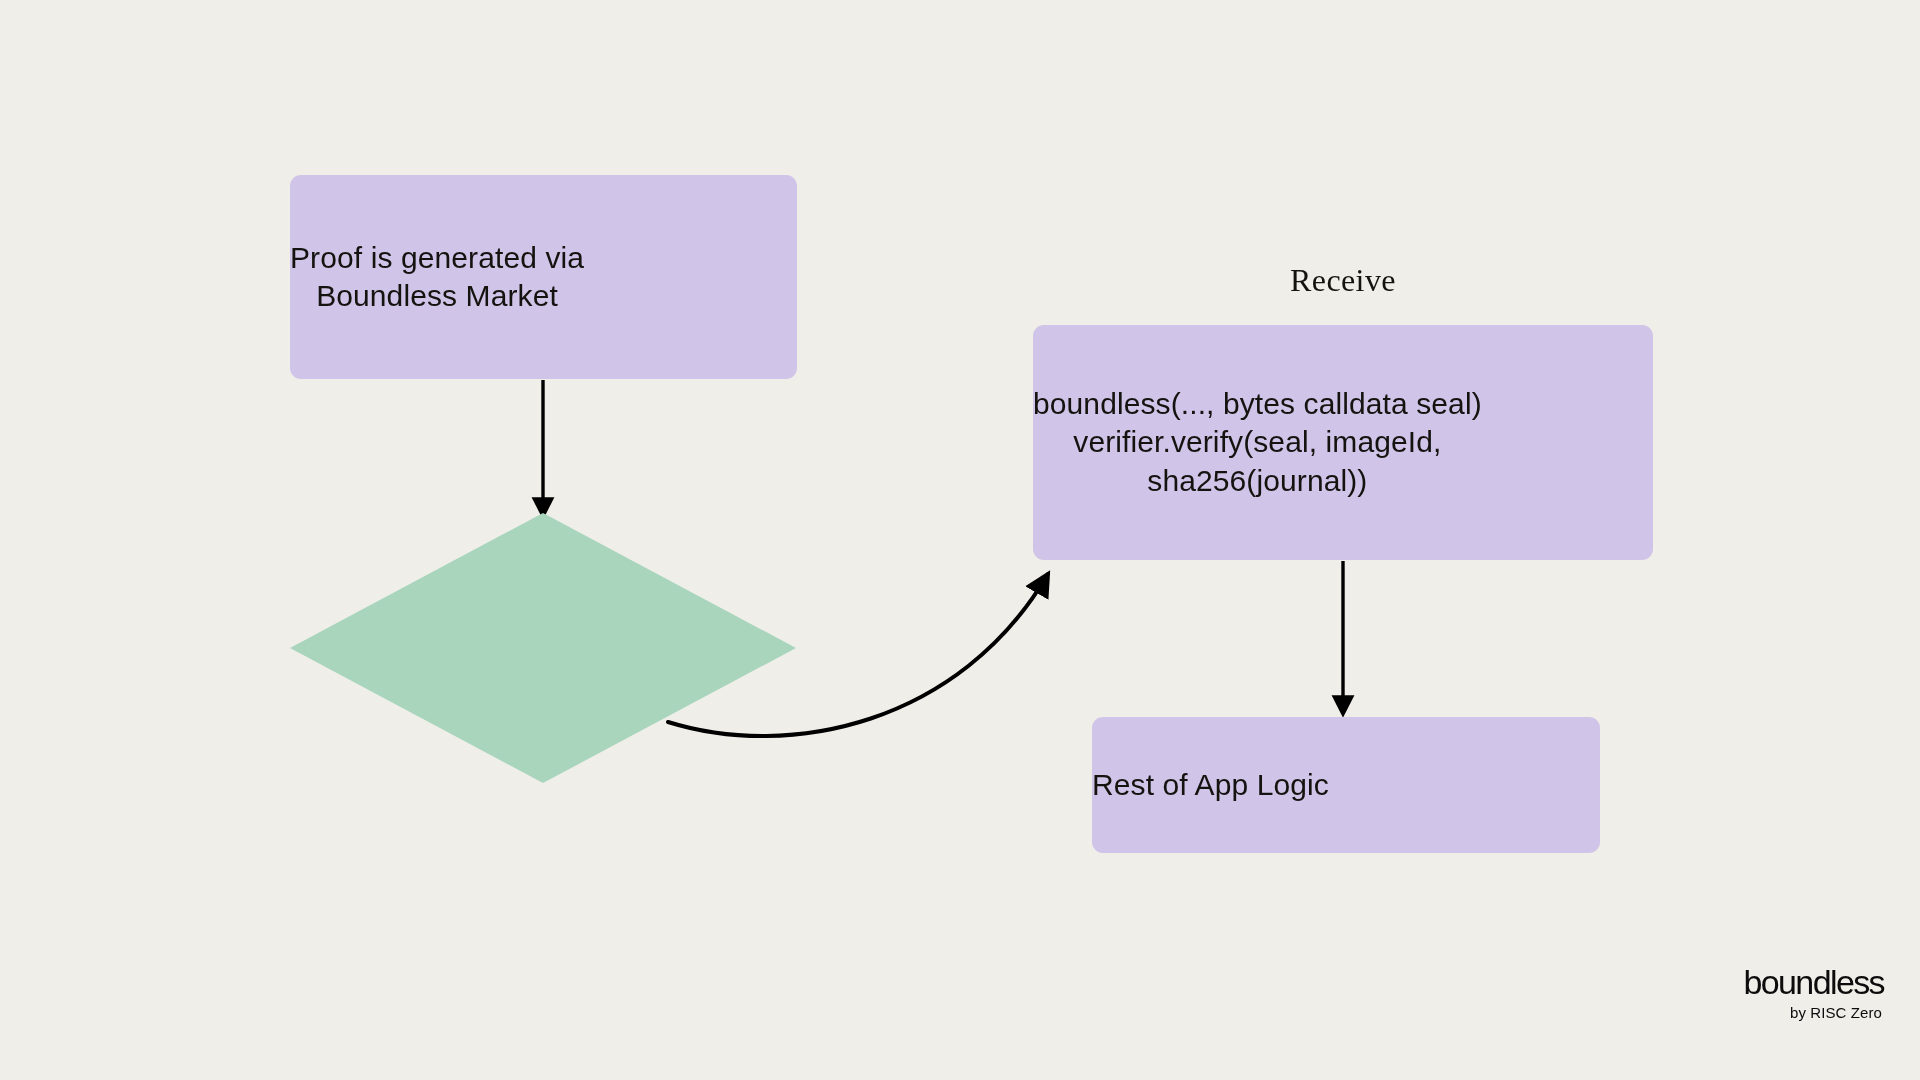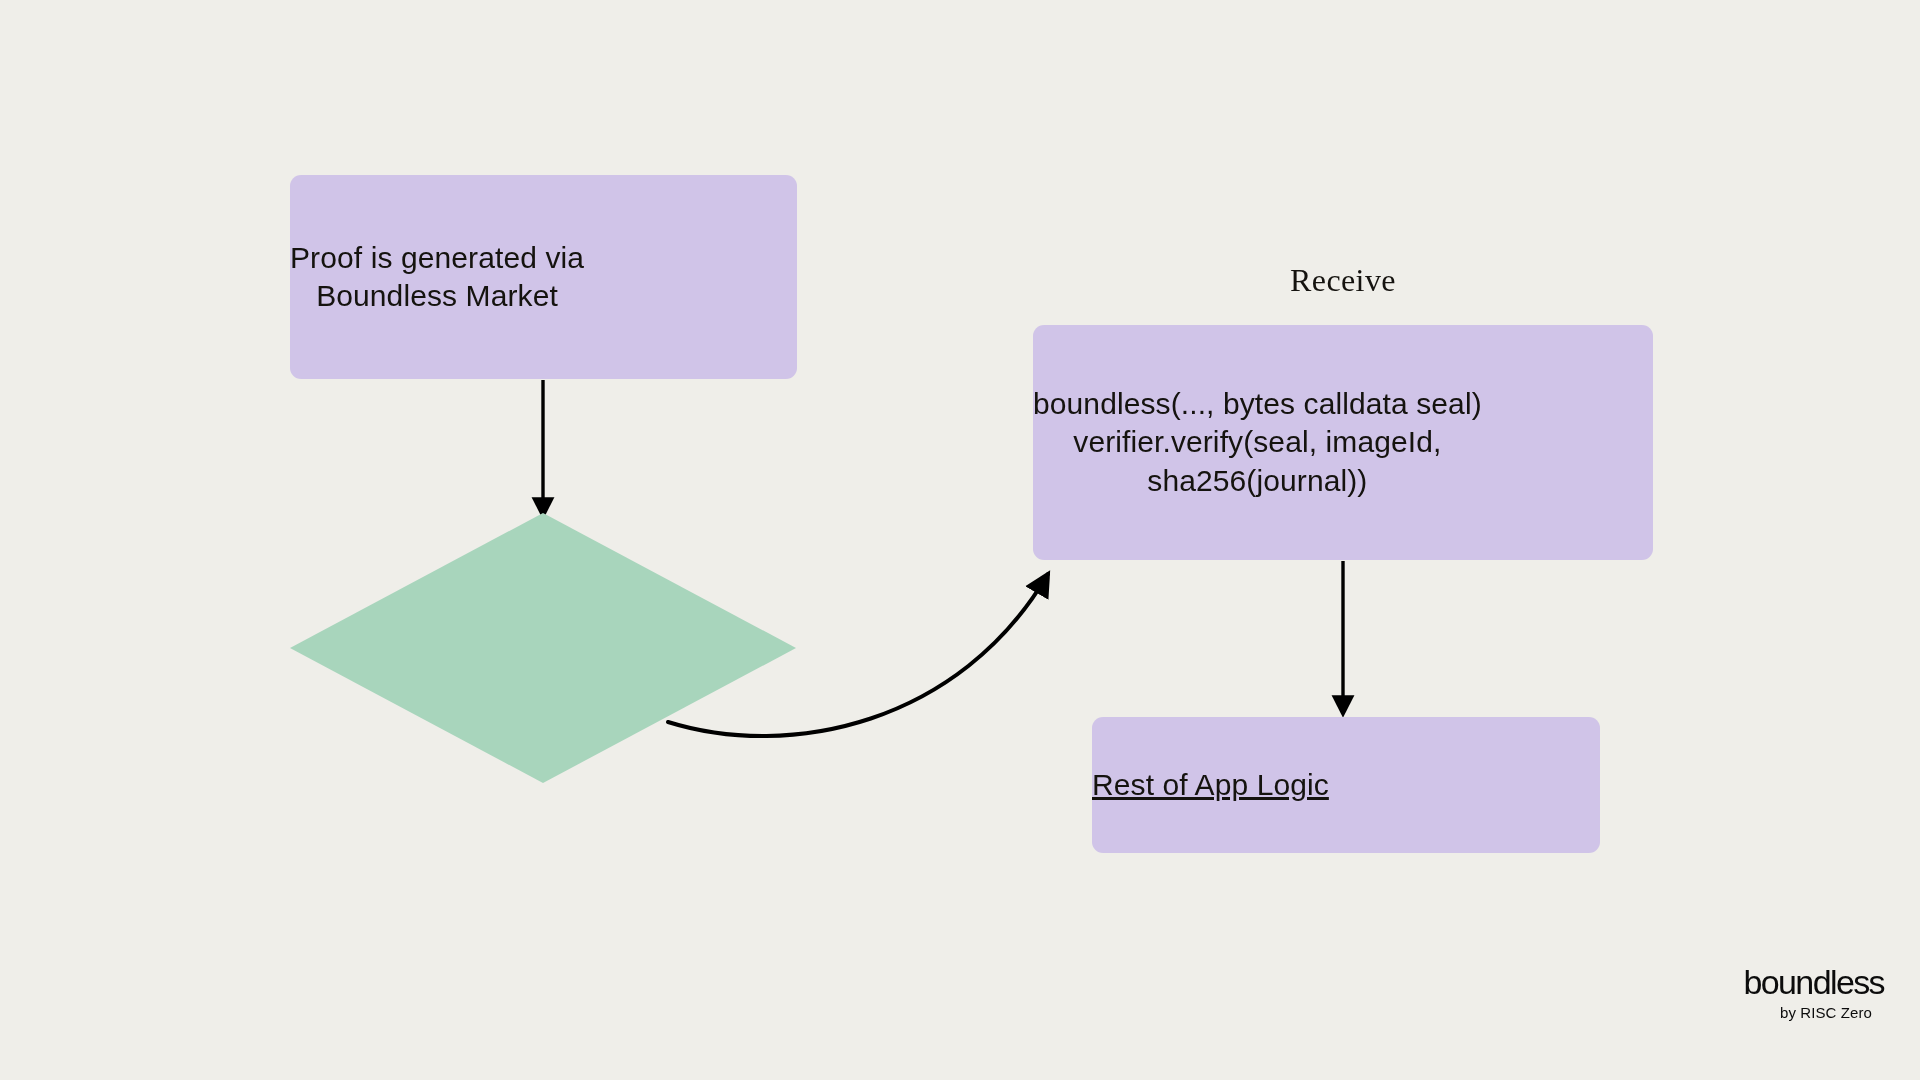--- a/index.html
+++ b/index.html
@@ -49,21 +49,20 @@
     top: 325px;
     width: 620px;
     height: 235px;
   }
   
   #node-rest-of-app-logic {
     left: 1092px;
     top: 717px;
     width: 508px;
     height: 136px;
-    text-decoration: underline;
   }
   
   #node-receive {
     left: 290px;
     top: 513px;
     width: 506px;
     height: 270px;
   }
   #node-receive .diamond-shape {
     position: absolute;
@@ -110,21 +109,21 @@
     letter-spacing: -1.6px;
     color: #0C0C0C;
     display: block;
   }
   #brand-tagline {
     font-size: 15px;
     letter-spacing: 0.1px;
     color: #0C0C0C;
     display: block;
     margin-top: 6px;
-    margin-right: 12px;
+    margin-right: 2px;
   }
 </style>
 </head>
 <body>
 
 <div id="canvas">
 
   <svg id="connectors" viewBox="0 0 1920 1080" width="1920" height="1080">
     <defs>
       <marker id="arrow-head" viewBox="0 0 12 12" refX="9.2" refY="6" markerWidth="7.2" markerHeight="7.2" orient="auto-start-reverse">

